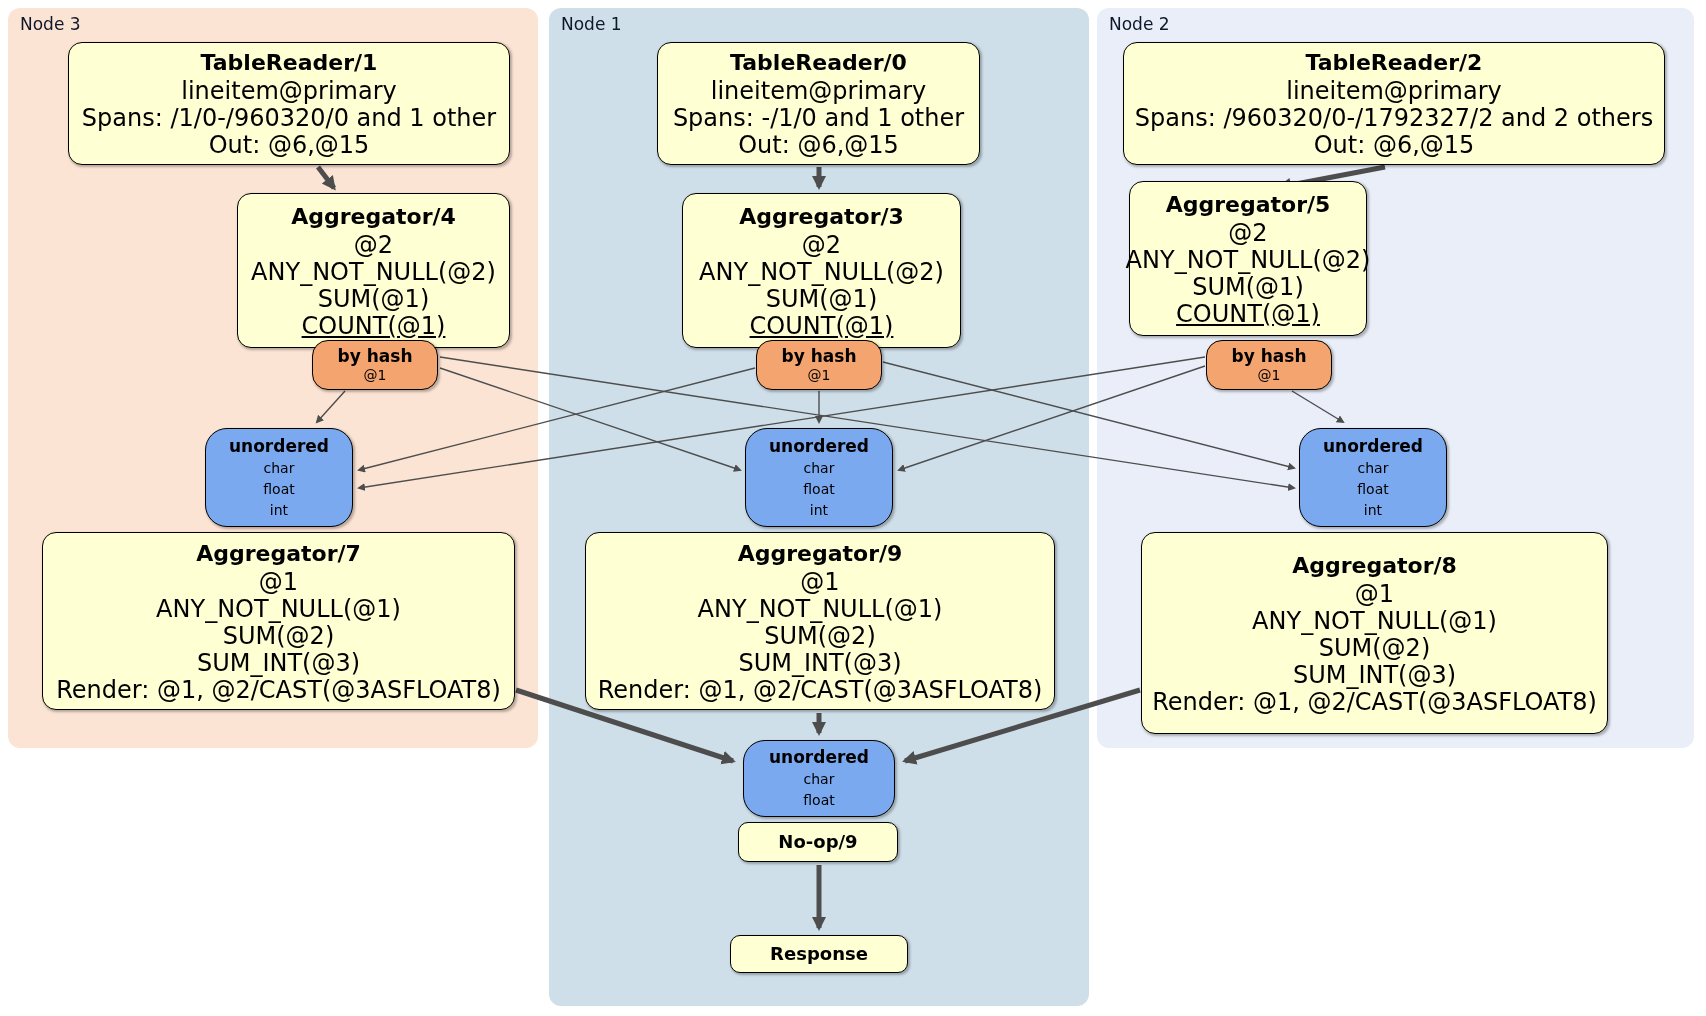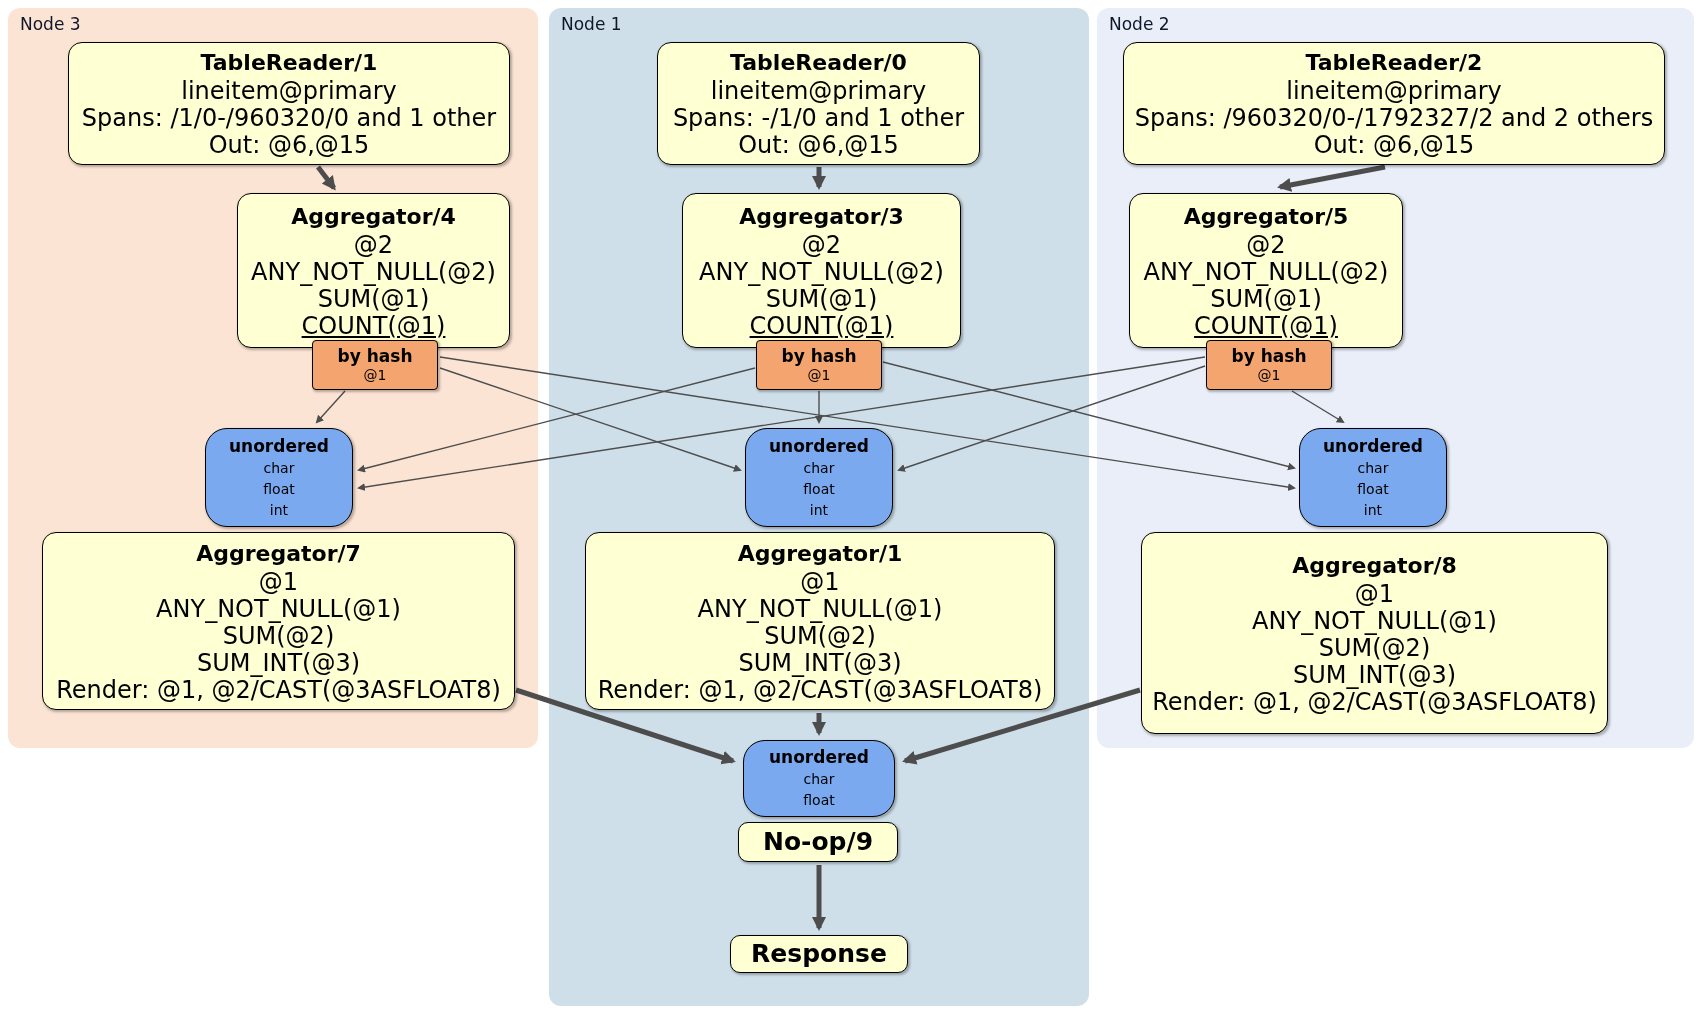--- a/index.html
+++ b/index.html
@@ -22,28 +22,28 @@
   #mb path,#ms path{fill:var(--edge);}
   .box{
     position:absolute;box-sizing:border-box;border:1.6px solid var(--box_border);
     display:flex;flex-direction:column;align-items:center;justify-content:center;
     text-align:center;box-shadow:1.5px 1.5px 2.5px rgba(0,0,0,0.28);
   }
   .proc{background:var(--proc_bg);border-radius:14px;z-index:2;}
   .ptitle{font-size:22px;font-weight:bold;line-height:30px;white-space:nowrap;}
   .pline{font-size:24px;line-height:27px;white-space:nowrap;}
   .pline.u{text-decoration:underline;}
-  .router{background:var(--router_bg);border-radius:4px;z-index:3;justify-content:center;}
+  .router{background:var(--router_bg);border-radius:16px;z-index:3;justify-content:center;}
   .rlabel{font-size:17px;font-weight:bold;line-height:21px;}
   .rdetail{font-size:14px;line-height:17px;}
   .sync{background:var(--sync_bg);border-radius:22px;z-index:3;}
   .slabel{font-size:17px;font-weight:bold;line-height:23px;}
   .sitem{font-size:14px;line-height:21px;}
   .term{background:var(--proc_bg);border-radius:10px;z-index:2;}
-  .ttitle{font-size:25px;font-weight:bold;line-height:26px;white-space:nowrap;}
+  .ttitle{font-size:18px;font-weight:bold;line-height:26px;white-space:nowrap;}
 </style>
 </head>
 <body>
 
 <div class="canvas">
 
   <div class="region" style="left:8px;top:8px;width:530px;height:740px;background:var(--node3_bg);">
     <div class="region-label">Node 3</div>
   </div>
   <div class="region" style="left:549px;top:8px;width:540px;height:998px;background:var(--node1_bg);">
@@ -111,35 +111,35 @@
     <div class="pline">Out: @6,@15</div>
   </div>
   <div class="box proc" style="left:682px;top:193px;width:279px;height:155px;">
     <div class="ptitle">Aggregator/3</div>
     <div class="pline">@2</div>
     <div class="pline">ANY_NOT_NULL(@2)</div>
     <div class="pline">SUM(@1)</div>
     <div class="pline u">COUNT(@1)</div>
   </div>
   <div class="box proc" style="left:585px;top:532px;width:470px;height:178px;">
-    <div class="ptitle">Aggregator/1</div>
+    <div class="ptitle">Aggregator/9</div>
     <div class="pline">@1</div>
     <div class="pline">ANY_NOT_NULL(@1)</div>
     <div class="pline">SUM(@2)</div>
     <div class="pline">SUM_INT(@3)</div>
     <div class="pline">Render: @1, @2/CAST(@3ASFLOAT8)</div>
   </div>
 
   <div class="box proc" style="left:1123px;top:42px;width:542px;height:123px;">
     <div class="ptitle">TableReader/2</div>
     <div class="pline">lineitem@primary</div>
     <div class="pline">Spans: /960320/0-/1792327/2 and 2 others</div>
     <div class="pline">Out: @6,@15</div>
   </div>
-  <div class="box proc" style="left:1129px;top:193px;width:274px;height:155px;text-align:center;">
+  <div class="box proc" style="left:1129px;top:181px;width:238px;height:155px;text-align:center;">
     <div class="ptitle">Aggregator/5</div>
     <div class="pline">@2</div>
     <div class="pline">ANY_NOT_NULL(@2)</div>
     <div class="pline">SUM(@1)</div>
     <div class="pline u">COUNT(@1)</div>
   </div>
   <div class="box proc" style="left:1141px;top:532px;width:467px;height:202px;align-items:center;">
     <div class="ptitle">Aggregator/8</div>
     <div class="pline">@1</div>
     <div class="pline">ANY_NOT_NULL(@1)</div>

